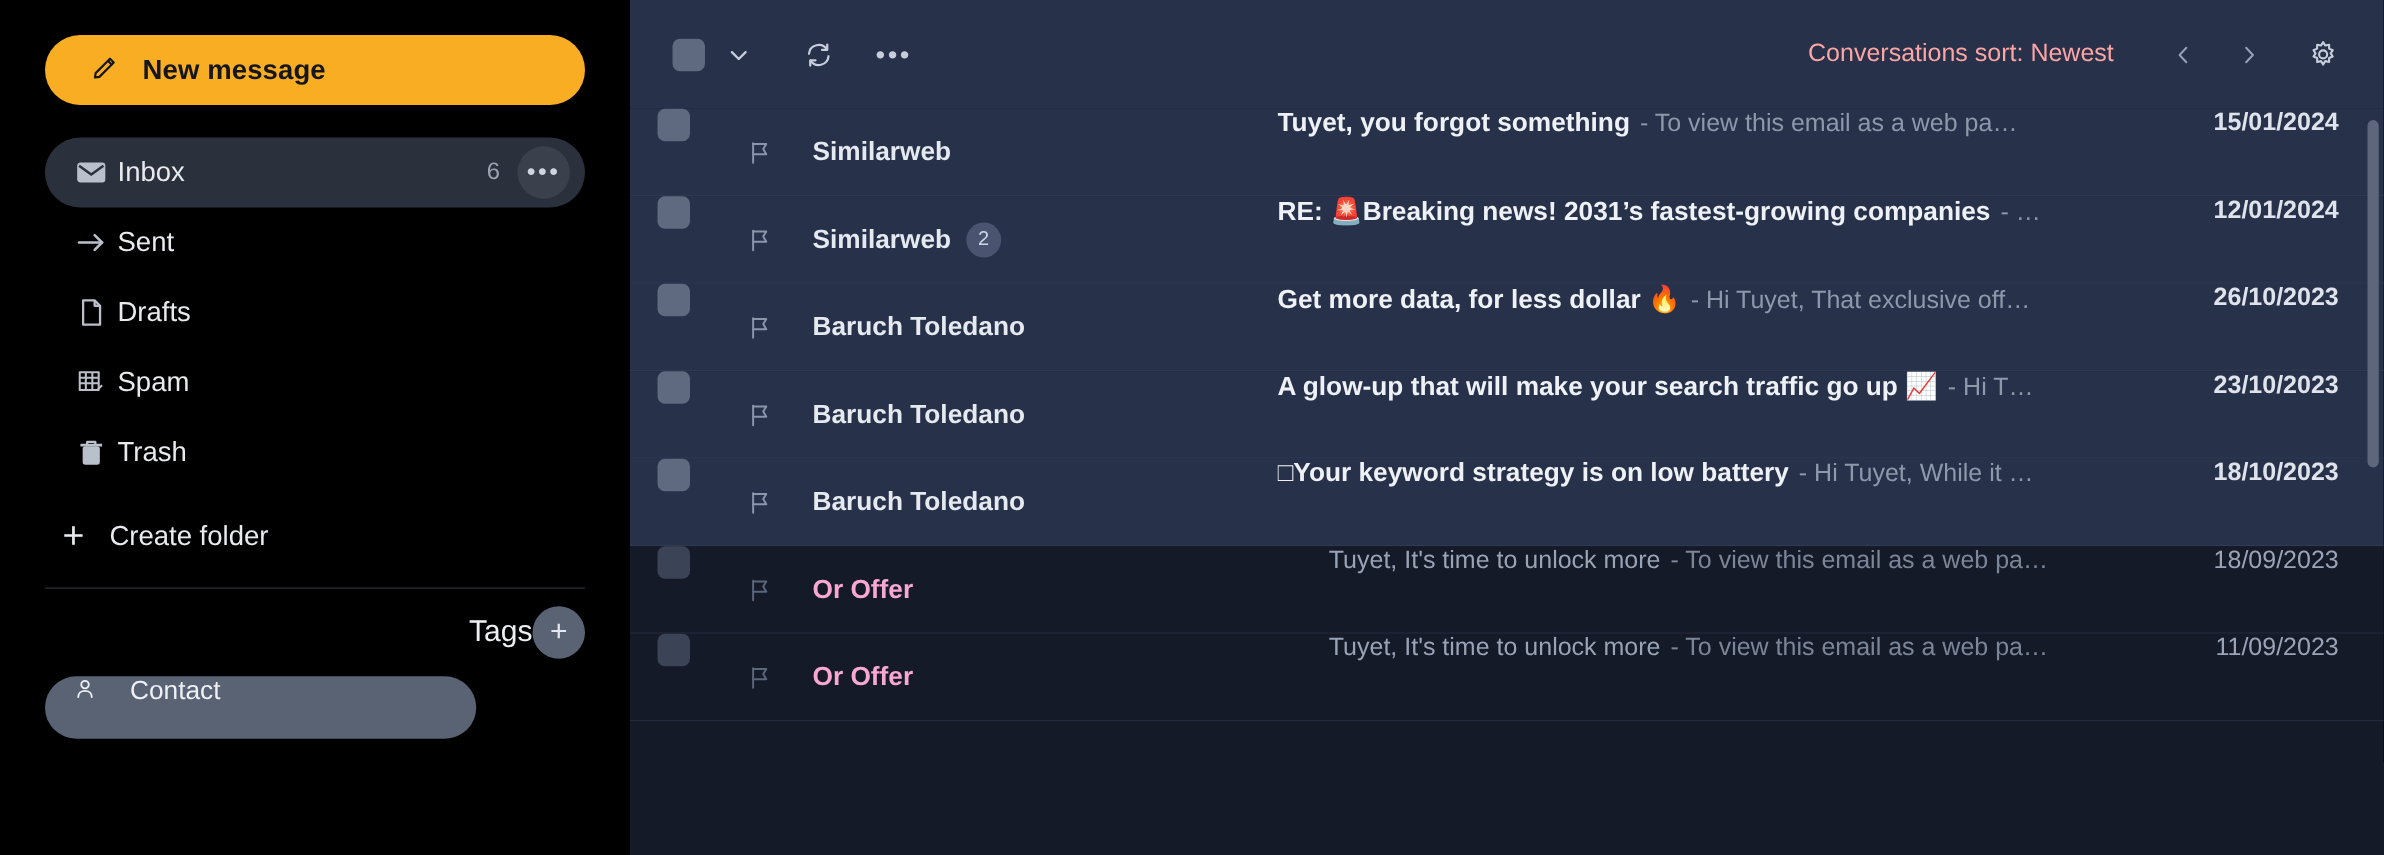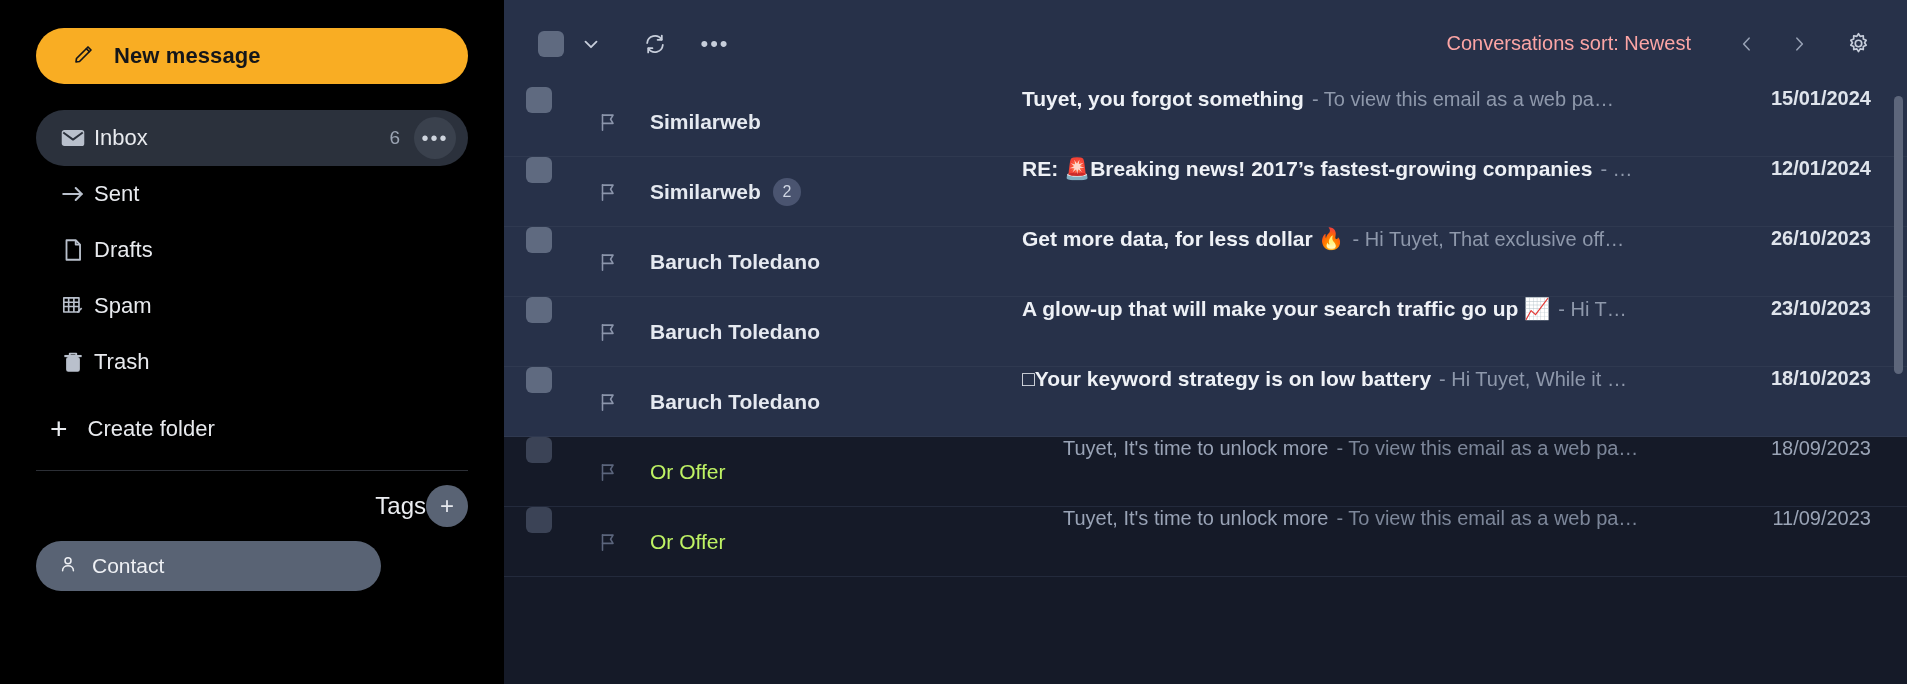--- a/index.html
+++ b/index.html
@@ -82,21 +82,21 @@
   .tags-title { color:#eceef2; font-size: 24px; }
   .tag-add {
     width: 42px; height: 42px; border-radius: 50%;
     background: #596374; color:#e6e9ee;
     display:flex; align-items:center; justify-content:center;
     font-size: 24px; cursor:pointer; font-weight: 300;
   }
   .tag-item {
     height: 50px; border-radius: 25px;
     background: #596374;
-    display:flex; align-items:center; gap: 14px;
+    display:flex; gap: 26px;
     padding-left: 22px; cursor: pointer;
     width: 345px;
     margin-left: 0;
   }
   .tag-label { color:#eef0f4; font-size: 21px; }
 
   
   .main {
     flex: 1 1 auto;
     height: 684px;
@@ -153,21 +153,21 @@
     width: 52px; flex: 0 0 52px; display:flex; align-items:center; justify-content:center;
     color:#8b95ab; cursor:pointer; margin-left: 14px;
   }
   .row.read .row-flag { color:#5b657c; }
   .sender {
     width: 356px; flex: 0 0 356px;
     color:#e5e9f0; font-size: 21px; font-weight: bold;
     display:flex; align-items:center; gap: 12px;
     white-space: nowrap; overflow: hidden;
   }
-  .row.read .sender { color:#bef264; font-weight: normal; }
+  .row.read .sender { color:#f9a8d4; font-weight: bold; }
   .thread-badge {
     min-width: 28px; height: 28px; border-radius: 14px;
     background: #4a5470; color:#cfd6e3; font-size: 16px; font-weight: normal;
     display:inline-flex; align-items:center; justify-content:center; padding: 0 8px;
   }
   .subject-cell {
     flex: 1 1 auto; min-width: 0;
     display: flex; align-items: baseline;
     white-space: nowrap; overflow: hidden;
     padding-right: 20px;
@@ -363,21 +363,21 @@
           <svg width="22" height="22" viewBox="0 0 24 24" fill="none" stroke="currentColor" stroke-width="1.7" stroke-linejoin="round" stroke-linecap="round">
               <path d="M6 21 V4"></path>
               <path d="M6 4.5 H17.5 L14.8 9 L17.5 13.5 H6"></path>
             </svg>
         </span>
         <span class="sender">
           <span>Similarweb</span>
           <span class="thread-badge">2</span>
         </span>
         <span class="subject-cell">
-          <span class="subject">RE: 🚨Breaking news! 2017’s fastest-growing companies</span>
+          <span class="subject">RE: 🚨Breaking news! 2031’s fastest-growing companies</span>
           <span class="preview">- …</span>
         </span>
         <span class="date">12/01/2024</span>
       </div>
 
       <div class="row unread">
         <span class="row-check"></span>
         <span class="row-flag">
           <svg width="22" height="22" viewBox="0 0 24 24" fill="none" stroke="currentColor" stroke-width="1.7" stroke-linejoin="round" stroke-linecap="round">
               <path d="M6 21 V4"></path>

